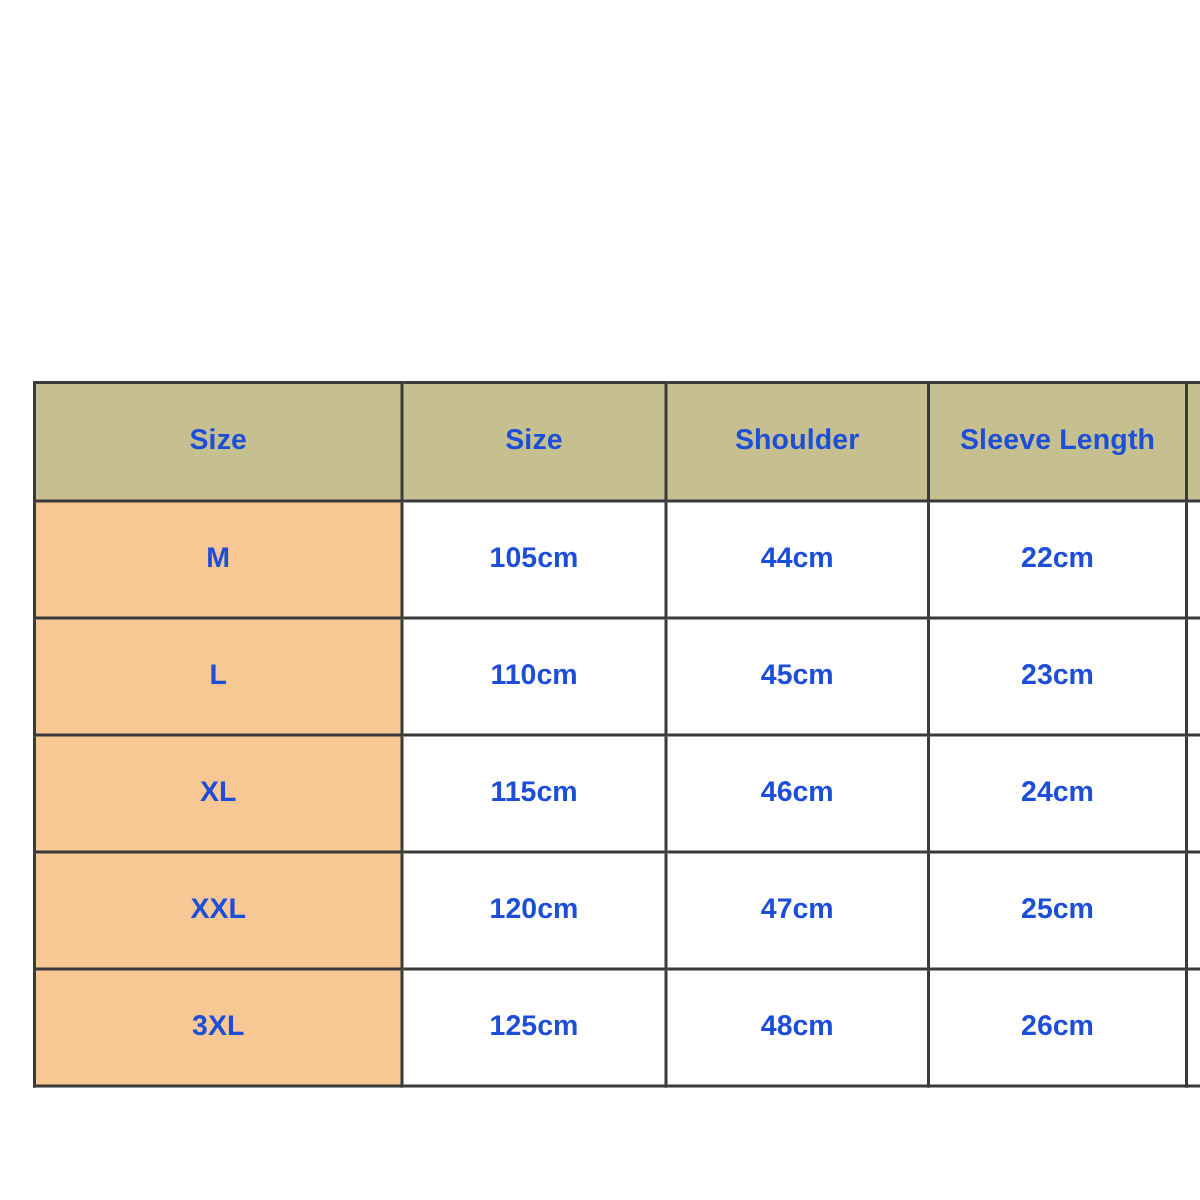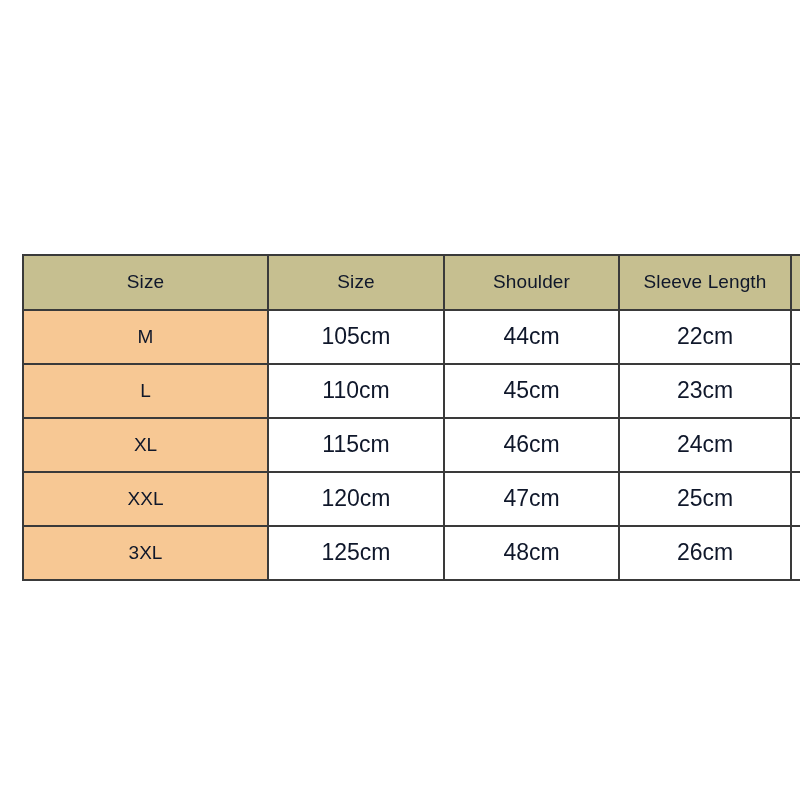--- a/index.html
+++ b/index.html
@@ -36,36 +36,36 @@
   table.size-chart col.col-bust      { width: 176px; }
   table.size-chart col.col-shoulder  { width: 175px; }
   table.size-chart col.col-sleeve    { width: 172px; }
   table.size-chart col.col-length    { width: 172px; }
 
   table.size-chart th,
   table.size-chart td {
     border: 2px solid #3a3a3a;
     text-align: center;
     vertical-align: middle;
-    color: #0f172a;
-    font-weight: normal;
-    padding: 4px;
+    color: #1d4ed8;
+    font-weight: bold;
+    padding: 16px;
     line-height: 1.1;
   }
 
   table.size-chart thead th {
     background: #c6bf90;
     height: 45px;
     font-size: 19px;
     letter-spacing: 0.1px;
   }
 
   table.size-chart tbody td {
     height: 44px;
-    font-size: 23px;
+    font-size: 19px;
     background: #ffffff;
   }
 
   table.size-chart tbody td.size-cell {
     background: #f7c894;
     font-size: 19px;
   }
 </style>
 </head>
 <body>

